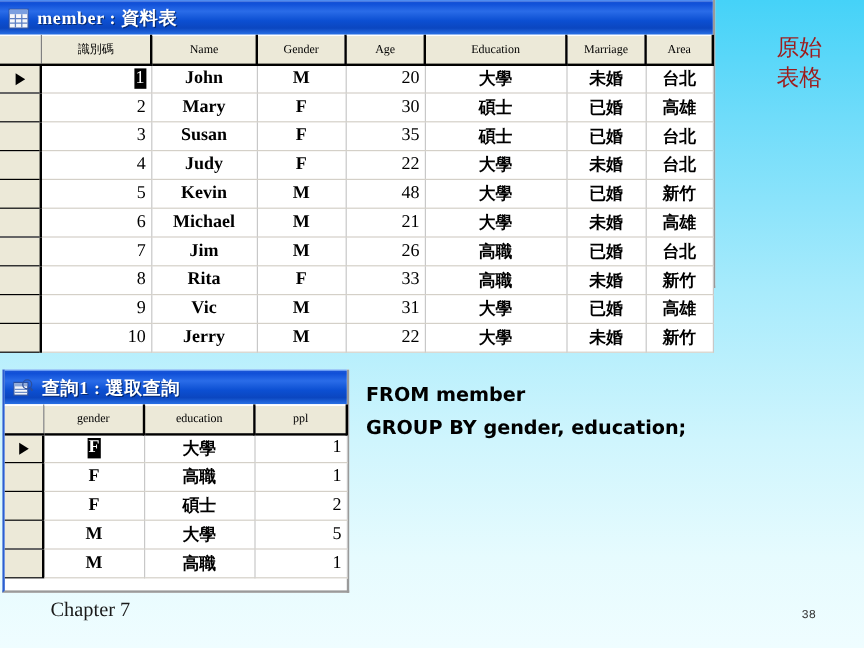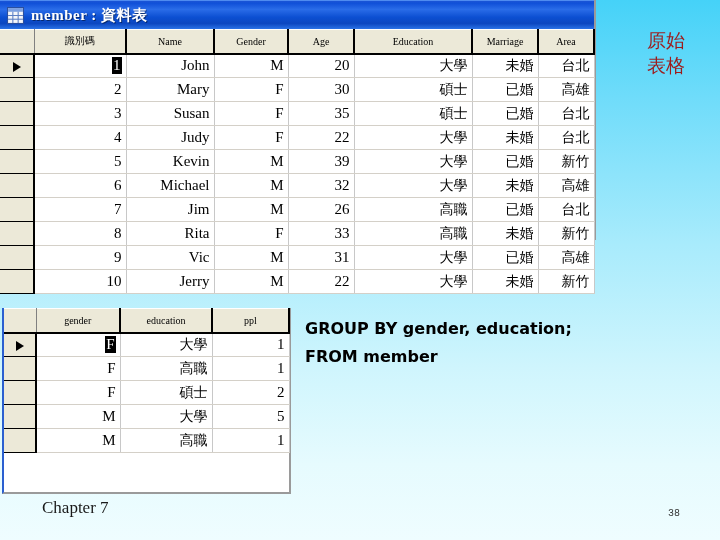--- a/index.html
+++ b/index.html
@@ -87,21 +87,21 @@
     border-bottom: 1px solid #d4d0c8;
   }
   table.grid tbody td.sel {
     background: #ece9d8;
     border-right: 2px solid #000000;
     border-bottom: 1px solid #000000;
     text-align: center;
     padding: 0;
   }
   td.num { text-align: right; padding-right: 6px; }
-  td.ctr { text-align: right; padding-left: 6px; }
+  td.ctr { text-align: center; padding-left: 6px; font-weight: bold; }
   .cjk { font-family: "DejaVu Sans", "Liberation Sans", sans-serif; font-size: 14px; }
   .cellsel {
     background: #000000;
     color: #ffffff;
     display: inline-block;
     padding: 0 1px;
   }
   .rowmarker {
     display: inline-block;
     width: 0; height: 0;
@@ -262,31 +262,31 @@
               <td class="num">22</td>
               <td class="ctr cjk">大學</td>
               <td class="ctr cjk">未婚</td>
               <td class="ctr cjk">台北</td>
             </tr>
             <tr>
               <td class="sel"></td>
               <td class="num">5</td>
               <td class="ctr">Kevin</td>
               <td class="ctr">M</td>
-              <td class="num">39</td>
+              <td class="num">48</td>
               <td class="ctr cjk">大學</td>
               <td class="ctr cjk">已婚</td>
               <td class="ctr cjk">新竹</td>
             </tr>
             <tr>
               <td class="sel"></td>
               <td class="num">6</td>
               <td class="ctr">Michael</td>
               <td class="ctr">M</td>
-              <td class="num">32</td>
+              <td class="num">21</td>
               <td class="ctr cjk">大學</td>
               <td class="ctr cjk">未婚</td>
               <td class="ctr cjk">高雄</td>
             </tr>
             <tr>
               <td class="sel"></td>
               <td class="num">7</td>
               <td class="ctr">Jim</td>
               <td class="ctr">M</td>
               <td class="num">26</td>
@@ -328,20 +328,31 @@
       </table>
     </div>
   </div>
 
   <div id="annotation">
     <div>原始</div>
     <div>表格</div>
   </div>
 
   <div class="win" id="query-window">
+    <div class="titlebar">
+      <svg class="tb-icon" viewBox="0 0 16 16">
+        <rect x="0.5" y="3.5" width="11" height="10" fill="#f5f6fa" stroke="#2b4f9e"></rect>
+        <rect x="1" y="4" width="10" height="2.6" fill="#8fa9d8"></rect>
+        <line x1="1" y1="9" x2="11" y2="9" stroke="#6d8dc9"></line>
+        <line x1="1" y1="11.3" x2="11" y2="11.3" stroke="#6d8dc9"></line>
+        <rect x="7.5" y="1.5" width="7" height="7" rx="3.5" fill="none" stroke="#2b4f9e"></rect>
+        <line x1="12.8" y1="7.2" x2="15.2" y2="10" stroke="#2b4f9e" stroke-width="1.6"></line>
+      </svg>
+      <span class="tb-text">查詢1 : 選取查詢</span>
+    </div>
 
     <table class="grid" id="query-grid">
       <colgroup>
         <col style="width:32px">
         <col style="width:84px">
         <col style="width:92px">
         <col style="width:77px">
       </colgroup>
       <thead>
         <tr>
@@ -380,20 +391,20 @@
             <td class="sel"></td>
             <td class="ctr">M</td>
             <td class="ctr cjk">高職</td>
             <td class="num">1</td>
           </tr>
         </tbody>
     </table>
   </div>
 
   <div id="sql-block">
+    <div>FROM member</div>
     <div>GROUP BY gender, education;</div>
-    <div>FROM member</div>
   </div>
 
   <div id="footer-chapter">Chapter 7</div>
   <div id="footer-page">38</div>
 
 </div>
 
 </body></html>

